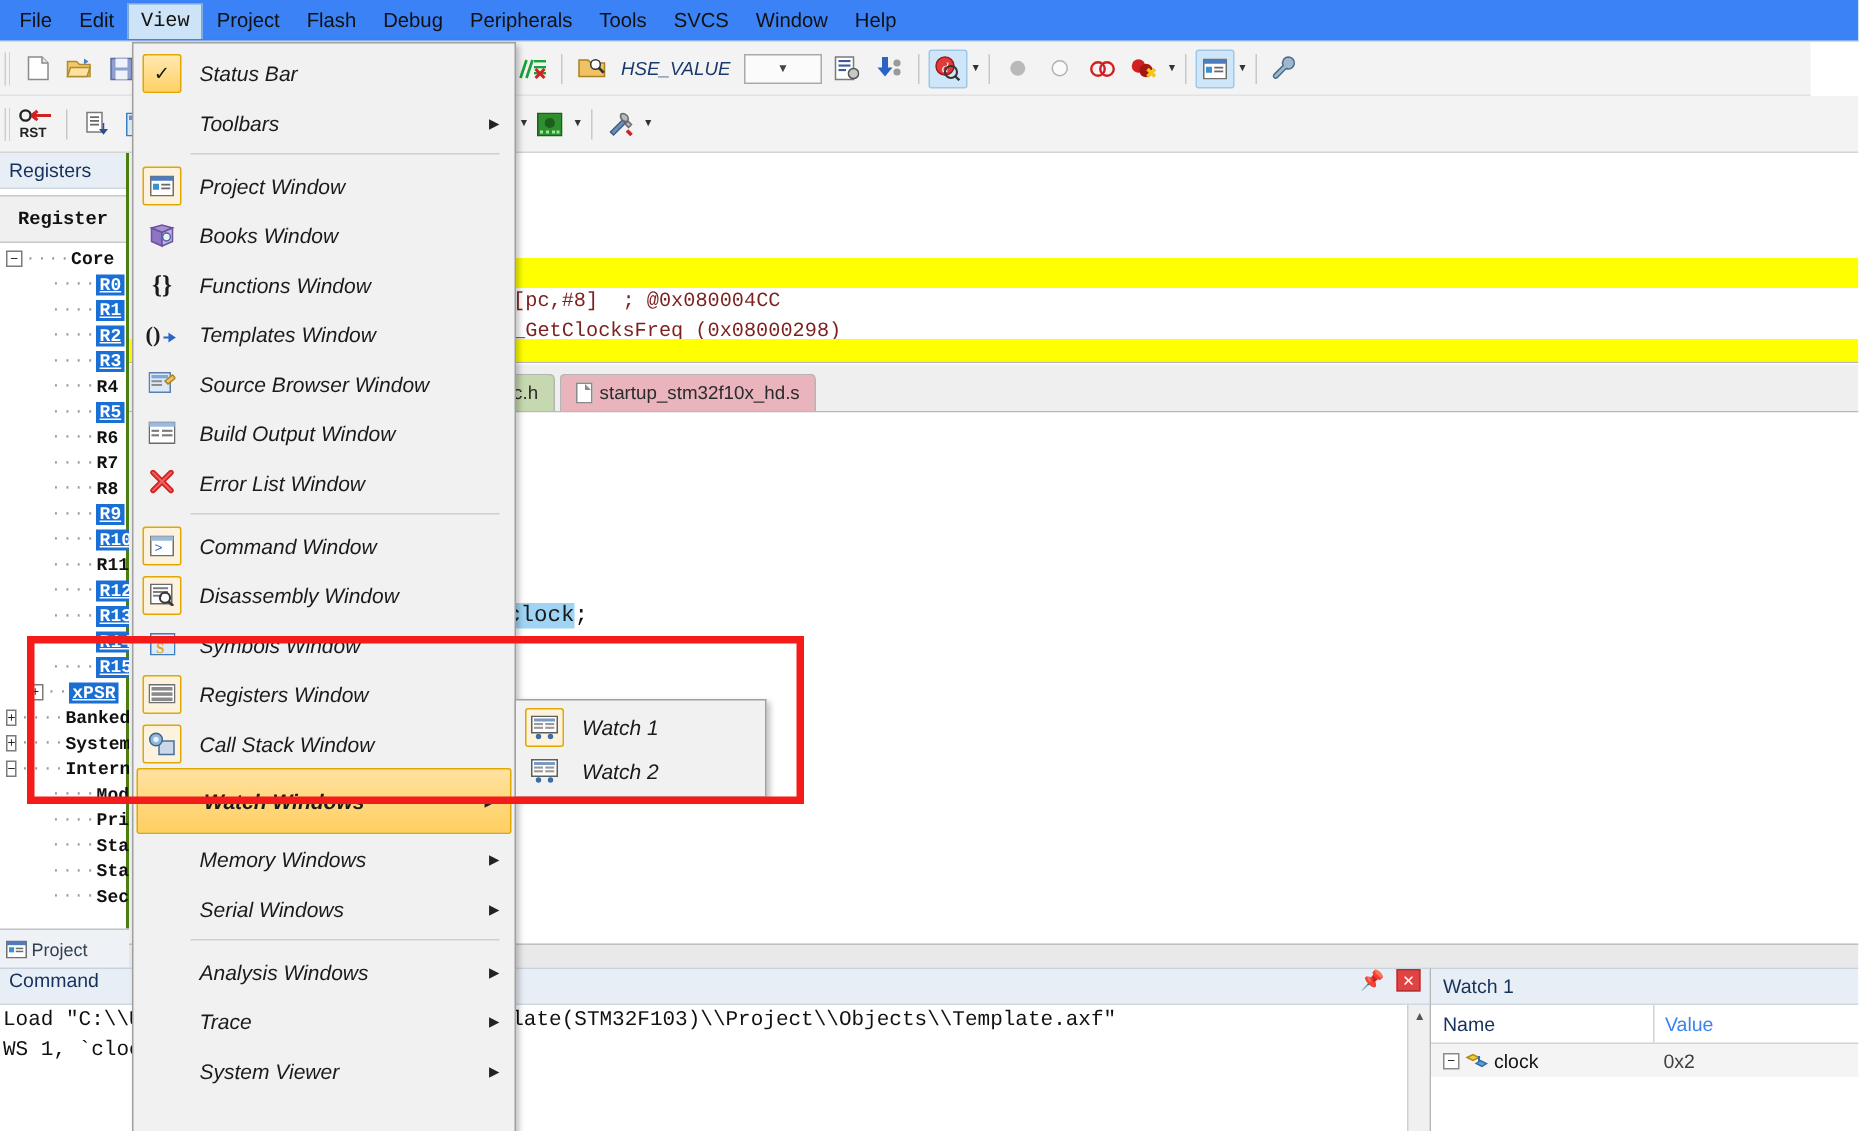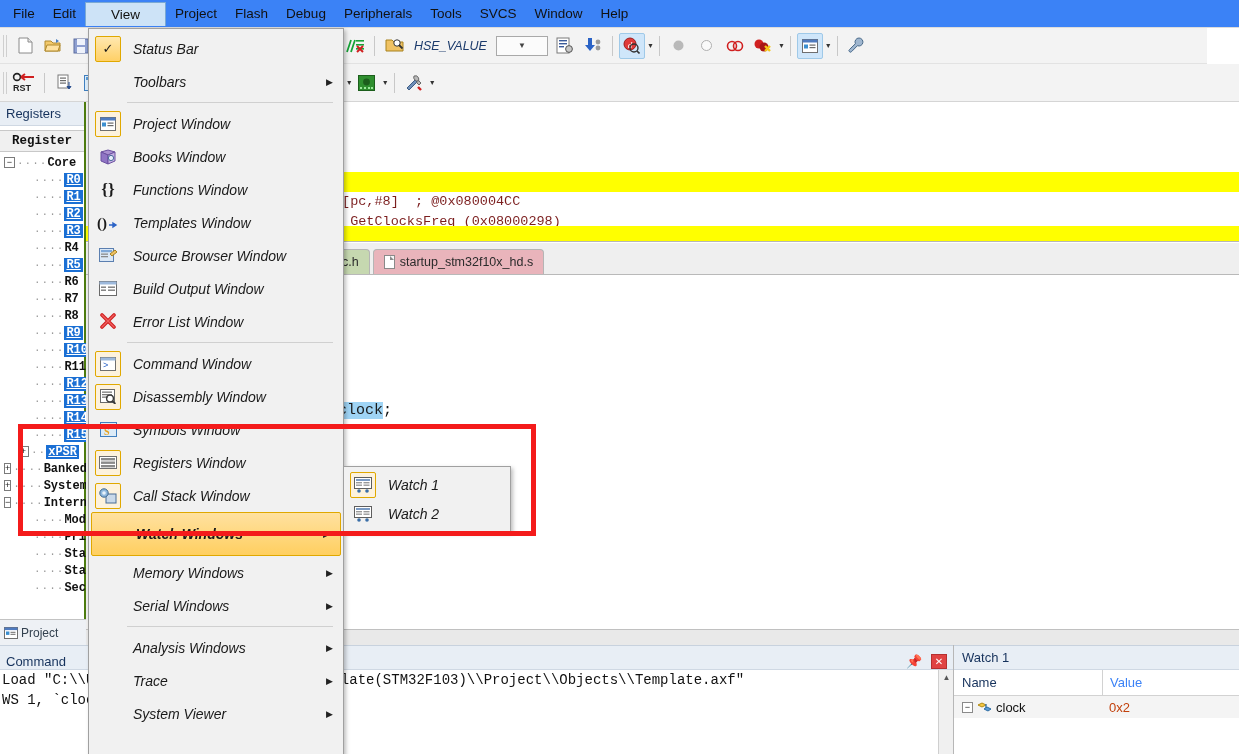--- a/index.html
+++ b/index.html
@@ -14,21 +14,21 @@
   
   #menubar {
     position:absolute; left:0; top:0; width:1239px; height:28px;
     background:#3b82f6; border-bottom:1px solid #dcdcdc;
     display:flex; align-items:center; padding-left:4px;
   }
   #menubar .mi {
     padding:5px 9px; font-size:13.5px; color:#111; white-space:nowrap; cursor:default;
   }
   #menubar .mi.active { background:#cde3f7; border:1px solid #7aa9d4; border-bottom:none;
-    padding:4px 25px; position:relative; z-index:60; }
+    padding:4px 8px; position:relative; z-index:60;font-family:Liberation Mono, monospace; }
   
   #toolbar1 {
     position:absolute; left:0; top:28px; width:1207px; height:36px;
     background:#f3f3f3; border-bottom:1px solid #e2e2e2;
     display:flex; align-items:center; padding-left:3px;font-style:italic;
   }
   #toolbar2 {
     position:absolute; left:0; top:64px; width:1239px; height:38px;
     background:#f3f3f3; border-bottom:1px solid #d5d5d5;
     display:flex; align-items:center; padding-left:3px;
@@ -52,21 +52,21 @@
   #leftpane {
     position:absolute; left:0; top:102px; width:86px; height:543px;
     background:#ffffff; border-right:2px solid #4d7c0f;
   }
   #left-title {
     height:24px; background:#e8eef5; border-bottom:1px solid #cfd8e3;
     display:flex; align-items:center; padding-left:6px;
     font-size:13px; color:#16325c;
   }
   #reg-header {
-    height:22px; background:#f0f0f0; border:1px solid #c8c8c8; border-left:none; border-right:none;
+    height:32px; background:#f0f0f0; border:1px solid #c8c8c8; border-left:none; border-right:none;
     margin-top:4px; display:flex; align-items:center; padding-left:12px;
     font-family:"Liberation Mono", monospace; font-size:12.5px; font-weight:bold; color:#111;
   }
   #regtree { padding:2px 0 0 0; font-family:"Liberation Mono", monospace; font-size:12px; }
   .rrow { height:17px; display:flex; align-items:center; white-space:nowrap; }
   .rexp { width:11px; height:11px; border:1px solid #7b7b7b; background:#fff;
     font-size:9px; line-height:9px; text-align:center; color:#222; margin-right:2px;
     font-family:"Liberation Sans", sans-serif; display:inline-block; }
   .dots { color:#9a9a9a; letter-spacing:1px; font-size:11px; }
   .rname { font-weight:bold; color:#111; }
@@ -128,42 +128,42 @@
   .tk-pln { color:#111; }
   .tk-sel { background:#9fd4f5; }
   .tk-sel2{ background:#d6ecfa; }
   .tk-br  { color:#c08020; }
   
   #editor-bottom { position:absolute; left:0; top:527px; width:1153px; height:16px; background:#e9e9e9; border-top:1px solid #c0c0c0; }
   
   #cmdpane { position:absolute; left:0; top:645px; width:953px; height:109px; background:#fff; }
   #cmd-title {
     height:25px; background:#e8eef5; border-top:1px solid #c8d2de; border-bottom:1px solid #cfd8e3;
-    display:flex; align-items:flex-end; padding:0 6px;
+    display:flex; align-items:flex-start; padding:0 6px;
     font-size:13px; color:#16325c;
   }
   #cmd-title .spacer { flex:1; }
   #cmd-title .pin { font-size:13px; color:#1c2e47; margin-right:8px; }
   #cmd-title .closebtn { width:16px; height:15px; background:#e04343; color:#fff; font-size:10px;
     display:flex; align-items:center; justify-content:center; border:1px solid #b53030; }
   #cmd-body { position:relative; height:84px; background:#fff; overflow:hidden; }
   .cmdline { font-family:"Liberation Mono", monospace; font-size:14px; color:#111;
     white-space:pre; padding-left:2px; line-height:20px; }
   #cmd-scroll { position:absolute; right:0; top:0; width:15px; height:84px; background:#f0f0f0; border-left:1px solid #cfcfcf; }
   #cmd-scroll .arrow { width:15px; height:15px; display:flex; align-items:center; justify-content:center; font-size:8px; color:#555; }
   #watchpane { position:absolute; left:953px; top:645px; width:286px; height:109px; background:#fff; border-left:1px solid #b7b7b7; }
   #watch-title { height:25px; background:#e8eef5; border-top:1px solid #c8d2de; border-bottom:1px solid #cfd8e3;
     display:flex; align-items:center; padding-left:8px; font-size:13px; color:#16325c; }
   #watch-cols { height:26px; background:#fff; border-bottom:1px solid #d2d2d2; display:flex; align-items:center; }
   #watch-cols .c1 { width:148px; padding-left:8px; font-size:13px; color:#16325c; }
   #watch-cols .c2 { flex:1; padding-left:7px; font-size:13px; color:#3b82f6; border-left:1px solid #d2d2d2; height:100%; display:flex; align-items:center;}
   .wrow { height:22px; display:flex; align-items:center; background:#f4f4f4; }
   .wrow .c1 { width:148px; display:flex; align-items:center; gap:4px; padding-left:8px;
     font-family:"Liberation Sans", sans-serif; font-size:13px; color:#111; }
-  .wrow .c2 { flex:1; padding-left:7px; font-size:13px; color:#c2410c; font-family:"Liberation Sans", sans-serif; }
+  .wrow .c2 { flex:1; padding-left:7px; font-size:13px; color:#404040; font-family:"Liberation Sans", sans-serif; }
   .wexp { width:11px; height:11px; border:1px solid #8a8a8a; background:#fff; font-size:9px;
     line-height:9px; text-align:center; color:#222; }
   
   #viewmenu {
     position:absolute; left:88px; top:28px; width:256px;
     background:#f1f1f1; border:1px solid #a0a0a0; z-index:80;
     box-shadow:2px 2px 4px rgba(0,0,0,.25);
     padding:3px 0;
   }
   .mrow { height:33px; display:flex; align-items:center; padding-left:6px; position:relative; }

